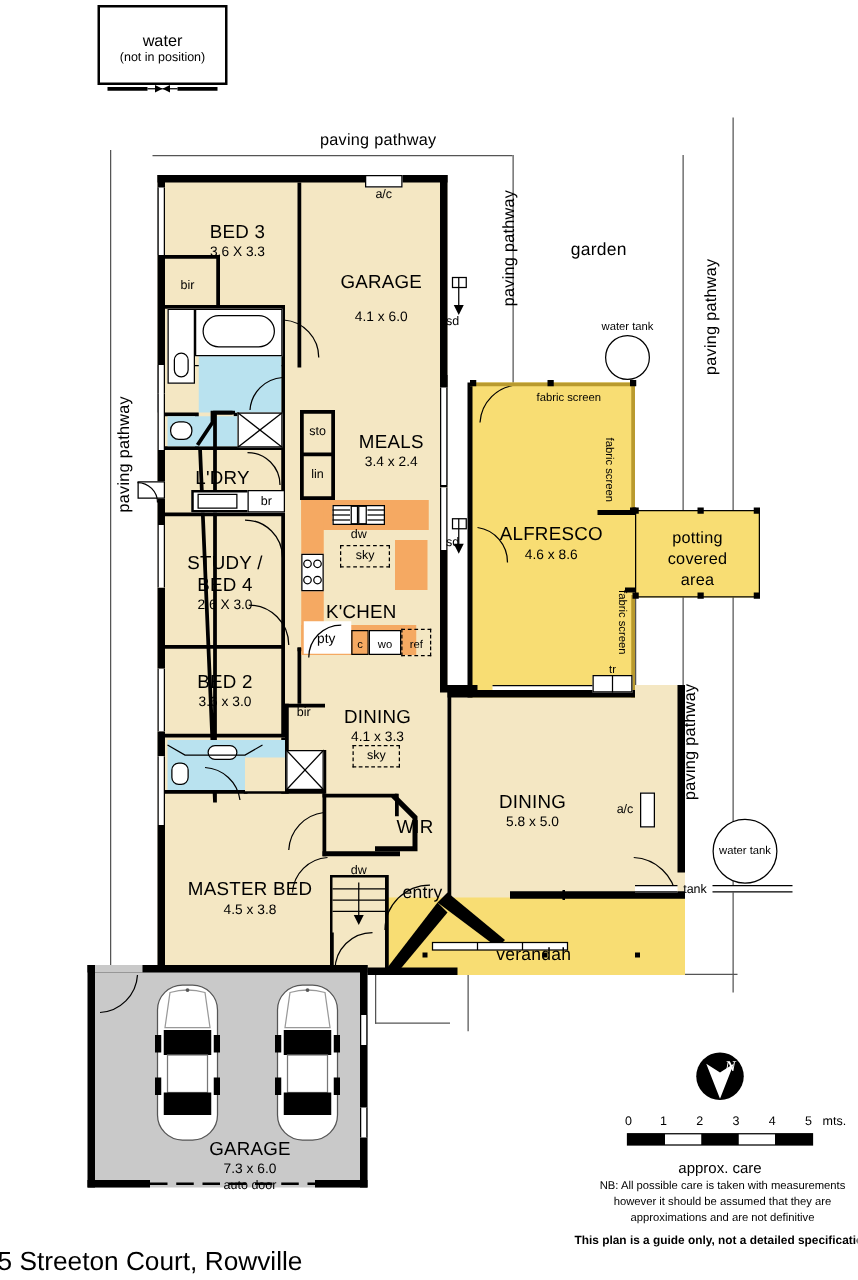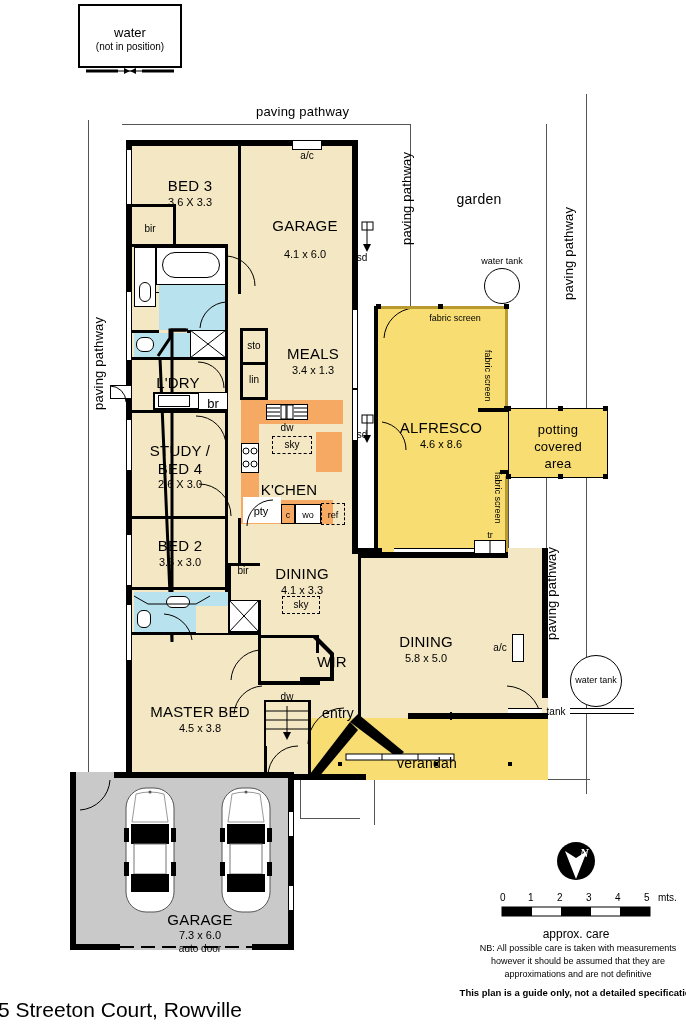--- a/index.html
+++ b/index.html
@@ -181,21 +181,21 @@
 <div class="txt ctr rd" style="left:190px;top:197px;">3.6 X 3.3</div>
 
 <div class="txt ctr rn" style="left:305px;top:218px;">GARAGE</div>
 <div class="txt ctr rd" style="left:305px;top:249px;">4.1 x 6.0</div>
 
 <div class="txt ctr rn" style="left:182px;top:291px;">BATH</div>
 <div class="txt ctr rd" style="left:173px;top:345px;font-size:12px;">WC</div>
 <div class="txt ctr sm" style="left:180px;top:262px;font-size:10px;">SPA</div>
 
 <div class="txt ctr rn" style="left:313px;top:346px;">MEALS</div>
-<div class="txt ctr rd" style="left:313px;top:365px;">3.4 x 1.3</div>
+<div class="txt ctr rd" style="left:313px;top:365px;">3.4 x 2.4</div>
 
 <div class="txt ctr rn" style="left:178px;top:375px;">L'DRY</div>
 
 <div class="txt ctr rn" style="left:180px;top:443px;">STUDY /</div>
 <div class="txt ctr rn" style="left:180px;top:461px;">BED 4</div>
 <div class="txt ctr rd" style="left:180px;top:479px;">2.6 X 3.0</div>
 
 <div class="txt ctr rn" style="left:289px;top:482px;">K'CHEN</div>
 
 <div class="txt ctr rn" style="left:180px;top:538px;">BED 2</div>
@@ -252,21 +252,21 @@
   <line x1="0" y1="0" x2="30" y2="32" stroke="#000" stroke-width="1"></line>
   <line x1="30" y1="0" x2="0" y2="32" stroke="#000" stroke-width="1"></line>
 </svg>
 <svg width="94" height="42" style="left:134px;top:592px;">
   <polyline points="0,4 14,12 62,12 76,4" fill="none" stroke="#000" stroke-width="1"></polyline>
 </svg>
 
 <div class="abs f-wht ol" style="left:153px;top:392px;width:75px;height:18px;border-width:2px;"></div>
 <div class="abs f-wht ol" style="left:158px;top:395px;width:32px;height:12px;border-width:1px;"></div>
 <div class="abs f-wht ol" style="left:198px;top:392px;width:30px;height:18px;border-width:1px;"></div>
-<div class="txt ctr xs" style="left:213px;top:397px;font-size:13px;">br</div>
+<div class="txt ctr xs" style="left:213px;top:397px;font-size:10px;">br</div>
 <div class="abs f-wht ol" style="left:110px;top:385px;width:22px;height:14px;border-width:1px;"></div>
 <svg width="30" height="26" style="left:104px;top:384px;">
   <path d="M6 2 A16 16 0 0 1 22 18" class="arc"></path>
 </svg>
 
 <div class="txt ctr xs" style="left:150px;top:224px;font-size:10px;">bir</div>
 <div class="txt ctr xs" style="left:243px;top:566px;font-size:10px;">bir</div>
 <div class="txt ctr xs" style="left:254px;top:341px;font-size:10px;">sto</div>
 <div class="txt ctr xs" style="left:254px;top:375px;font-size:10px;">lin</div>
 

